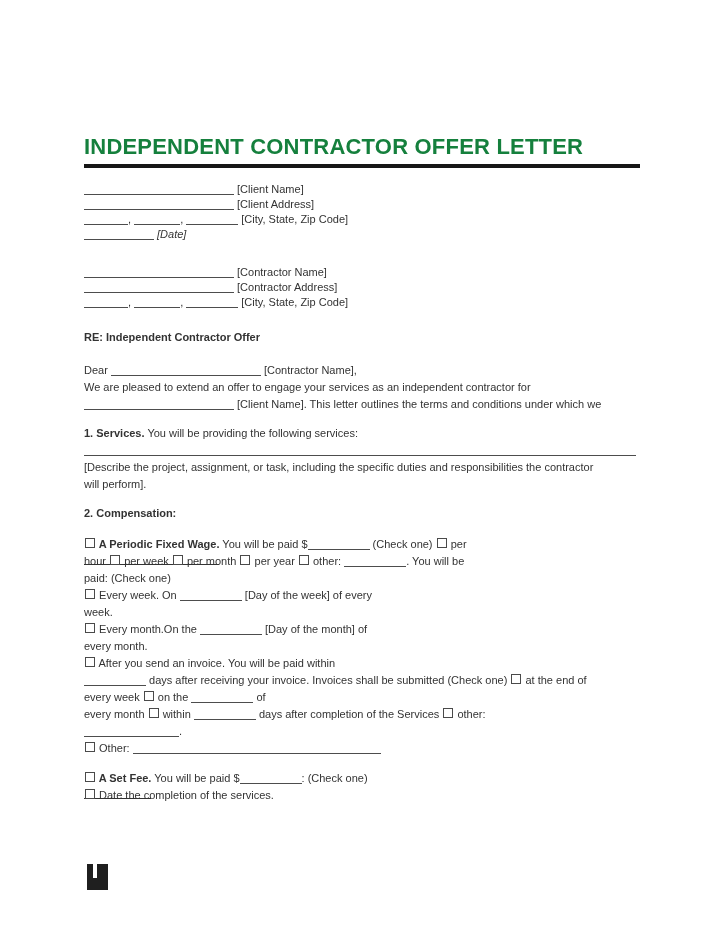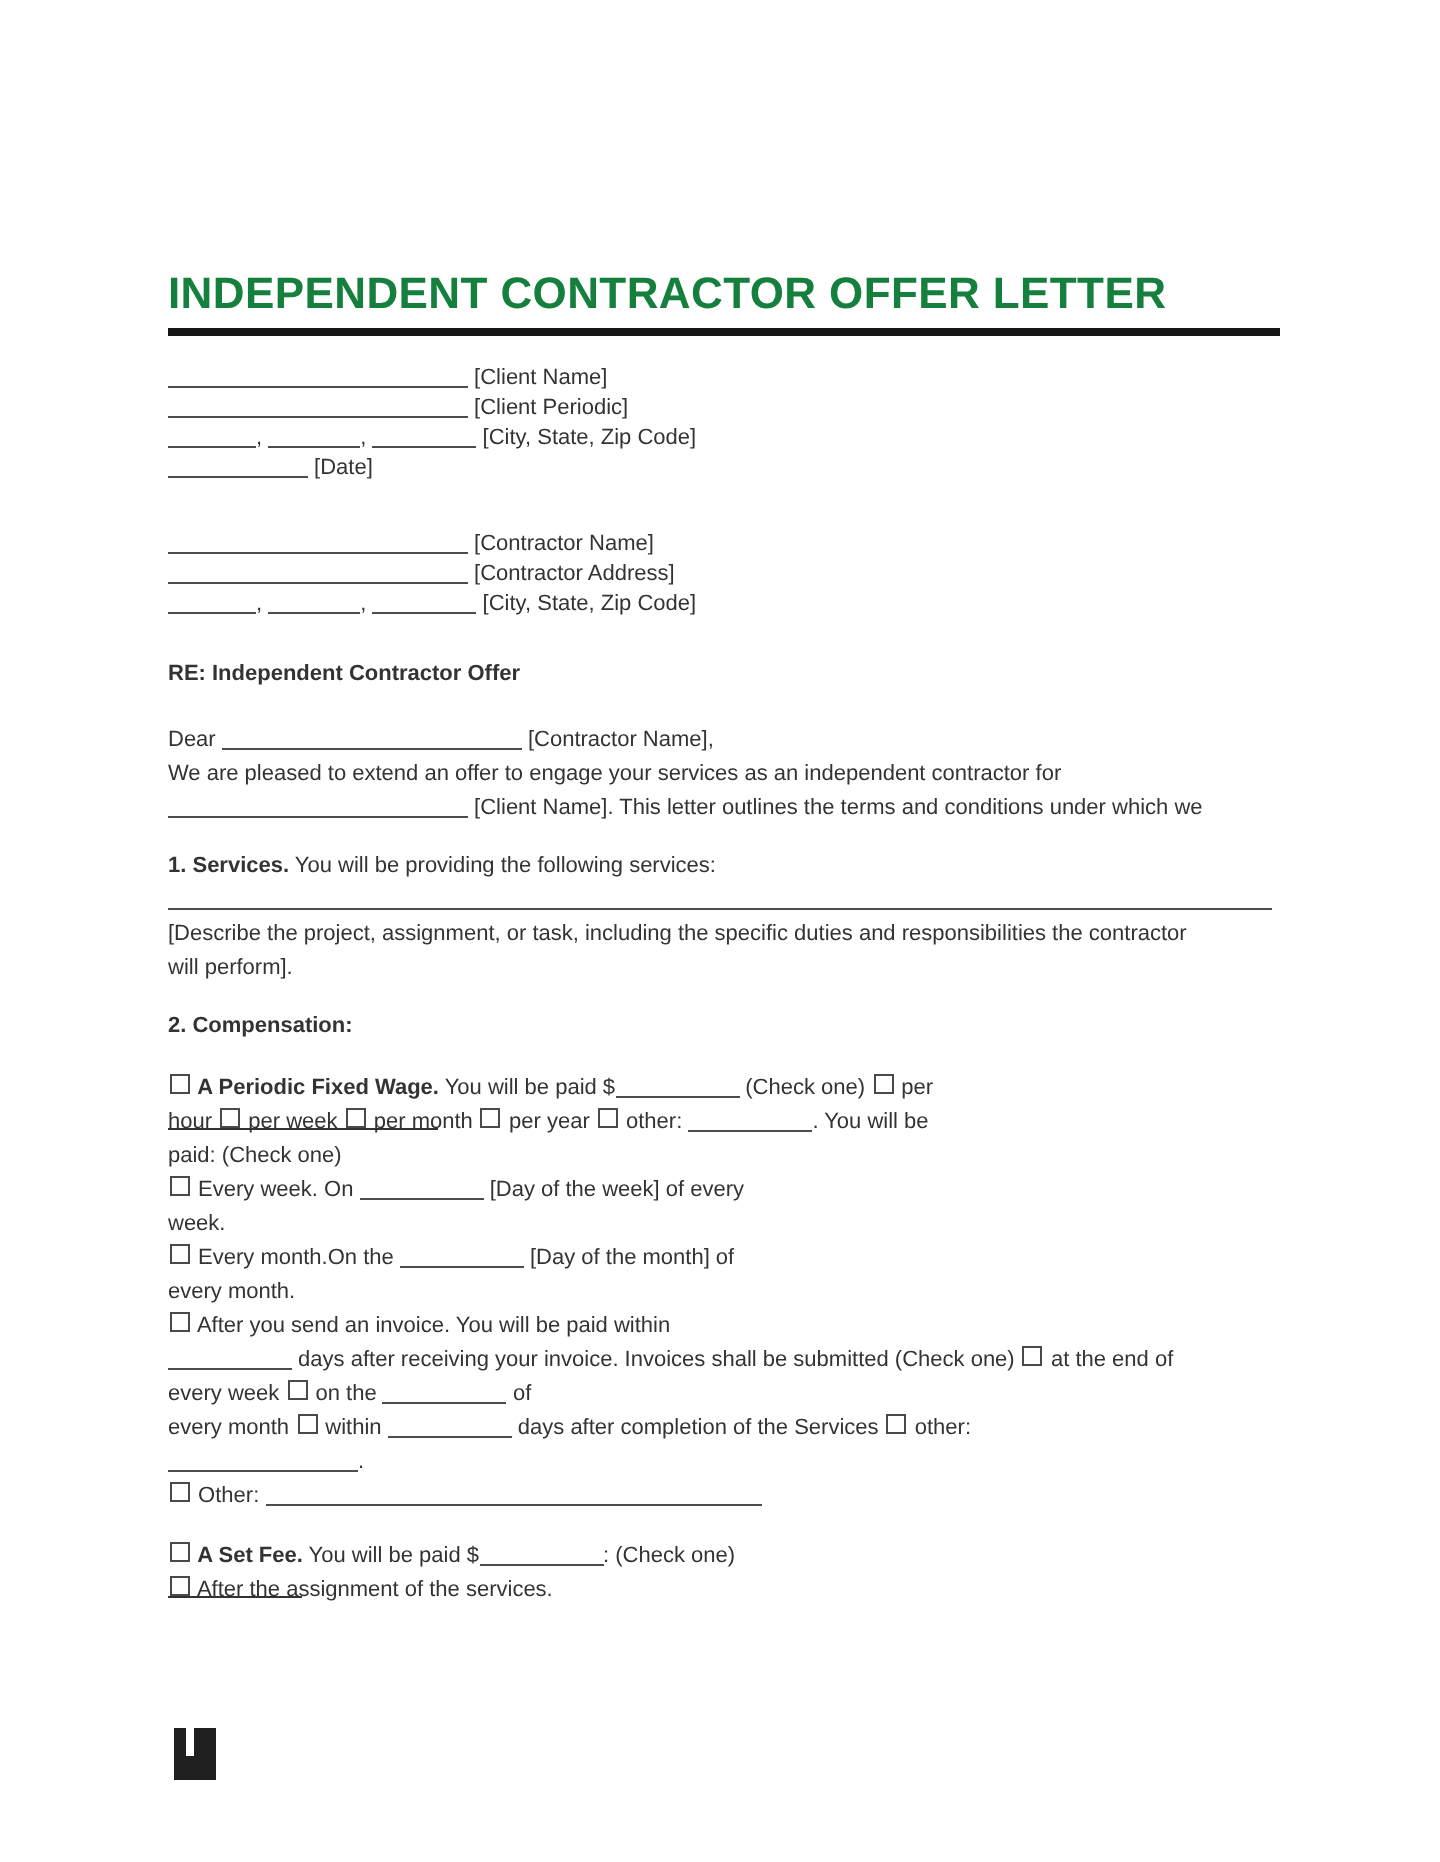--- a/index.html
+++ b/index.html
@@ -36,23 +36,23 @@
 </style>
 </head>
 <body>
 
 <div class="page">
   <div class="content">
     <div class="title">INDEPENDENT CONTRACTOR OFFER LETTER</div>
     <div class="rule"></div>
     <div class="lines" id="doc-lines">
         <div class="line" style="margin-top: 14px; line-height: 15px;"><span class="blank" style="width: 150px;"></span><span> [Client Name]</span></div>
-        <div class="line" style="line-height: 15px;"><span class="blank" style="width: 150px;"></span><span> [Client Periodic]</span></div>
+        <div class="line" style="line-height: 15px;"><span class="blank" style="width: 150px;"></span><span> [Client Address]</span></div>
         <div class="line" style="line-height: 15px;"><span class="blank" style="width: 44px;"></span><span>, </span><span class="blank" style="width: 46px;"></span><span>, </span><span class="blank" style="width: 52px;"></span><span> [City, State, Zip Code]</span></div>
-        <div class="line" style="line-height: 15px;"><span class="blank" style="width: 70px;"></span><span> [Date]</span></div>
+        <div class="line" style="line-height: 15px; font-style: italic;"><span class="blank" style="width: 70px;"></span><span> [Date]</span></div>
         <div class="line" style="margin-top: 23px; line-height: 15px;"><span class="blank" style="width: 150px;"></span><span> [Contractor Name]</span></div>
         <div class="line" style="line-height: 15px;"><span class="blank" style="width: 150px;"></span><span> [Contractor Address]</span></div>
         <div class="line" style="line-height: 15px;"><span class="blank" style="width: 44px;"></span><span>, </span><span class="blank" style="width: 46px;"></span><span>, </span><span class="blank" style="width: 52px;"></span><span> [City, State, Zip Code]</span></div>
         <div class="line" style="margin-top: 19px;"><span class="b">RE: Independent Contractor Offer</span></div>
         <div class="line" style="margin-top: 16px;"><span>Dear </span><span class="blank" style="width: 150px;"></span><span> [Contractor Name],</span></div>
         <div class="line" style="margin-top: 0;"><span>We are pleased to extend an offer to engage your services as an independent contractor for</span></div>
         <div class="line"><span class="blank" style="width: 150px;"></span><span> [Client Name]. This letter outlines the terms and conditions under which we</span></div>
         <div class="line" style="margin-top: 12px;"><span class="b">1. Services.</span><span> You will be providing the following services:</span></div>
         <div class="line"><span class="blank" style="width: 552px;"></span></div>
         <div class="line"><span>[Describe the project, assignment, or task, including the specific duties and responsibilities the contractor</span></div>
@@ -65,20 +65,20 @@
         <div class="line"><span>week.</span></div>
         <div class="line"><span class="cbx"></span><span> Every month.On the </span><span class="blank" style="width: 62px;"></span><span> [Day of the month] of</span></div>
         <div class="line"><span>every month.</span></div>
         <div class="line"><span class="cbx"></span><span> After you send an invoice. You will be paid within</span></div>
         <div class="line"><span class="blank" style="width: 62px;"></span><span> days after receiving your invoice. Invoices shall be submitted (Check one) </span><span class="cbx"></span><span> at the end of</span></div>
         <div class="line"><span>every week </span><span class="cbx"></span><span> on the </span><span class="blank" style="width: 62px;"></span><span> of</span></div>
         <div class="line"><span>every month </span><span class="cbx"></span><span> within </span><span class="blank" style="width: 62px;"></span><span> days after completion of the Services </span><span class="cbx"></span><span> other:</span></div>
         <div class="line"><span class="blank" style="width: 95px;"></span><span>.</span></div>
         <div class="line"><span class="cbx"></span><span> Other: </span><span class="blank" style="width: 248px;"></span></div>
         <div class="line" style="margin-top: 13px;"><span class="b u"><span class="cbx"></span> A Set Fee.</span><span> You will be paid $</span><span class="blank" style="width: 62px;"></span><span>: (Check one)</span></div>
-        <div class="line"><span class="cbx"></span><span> After the assignment of the services.</span></div>
+        <div class="line"><span class="cbx"></span><span> Date the completion of the services.</span></div>
       </div>
   </div>
   <svg class="logo" viewBox="0 0 21 27" aria-hidden="true">
     <rect x="0" y="0" width="21" height="26" fill="#1f1f1f"></rect>
     <rect x="6" y="0" width="4" height="14" fill="#ffffff"></rect>
   </svg>
 </div>
 
 </body></html>

